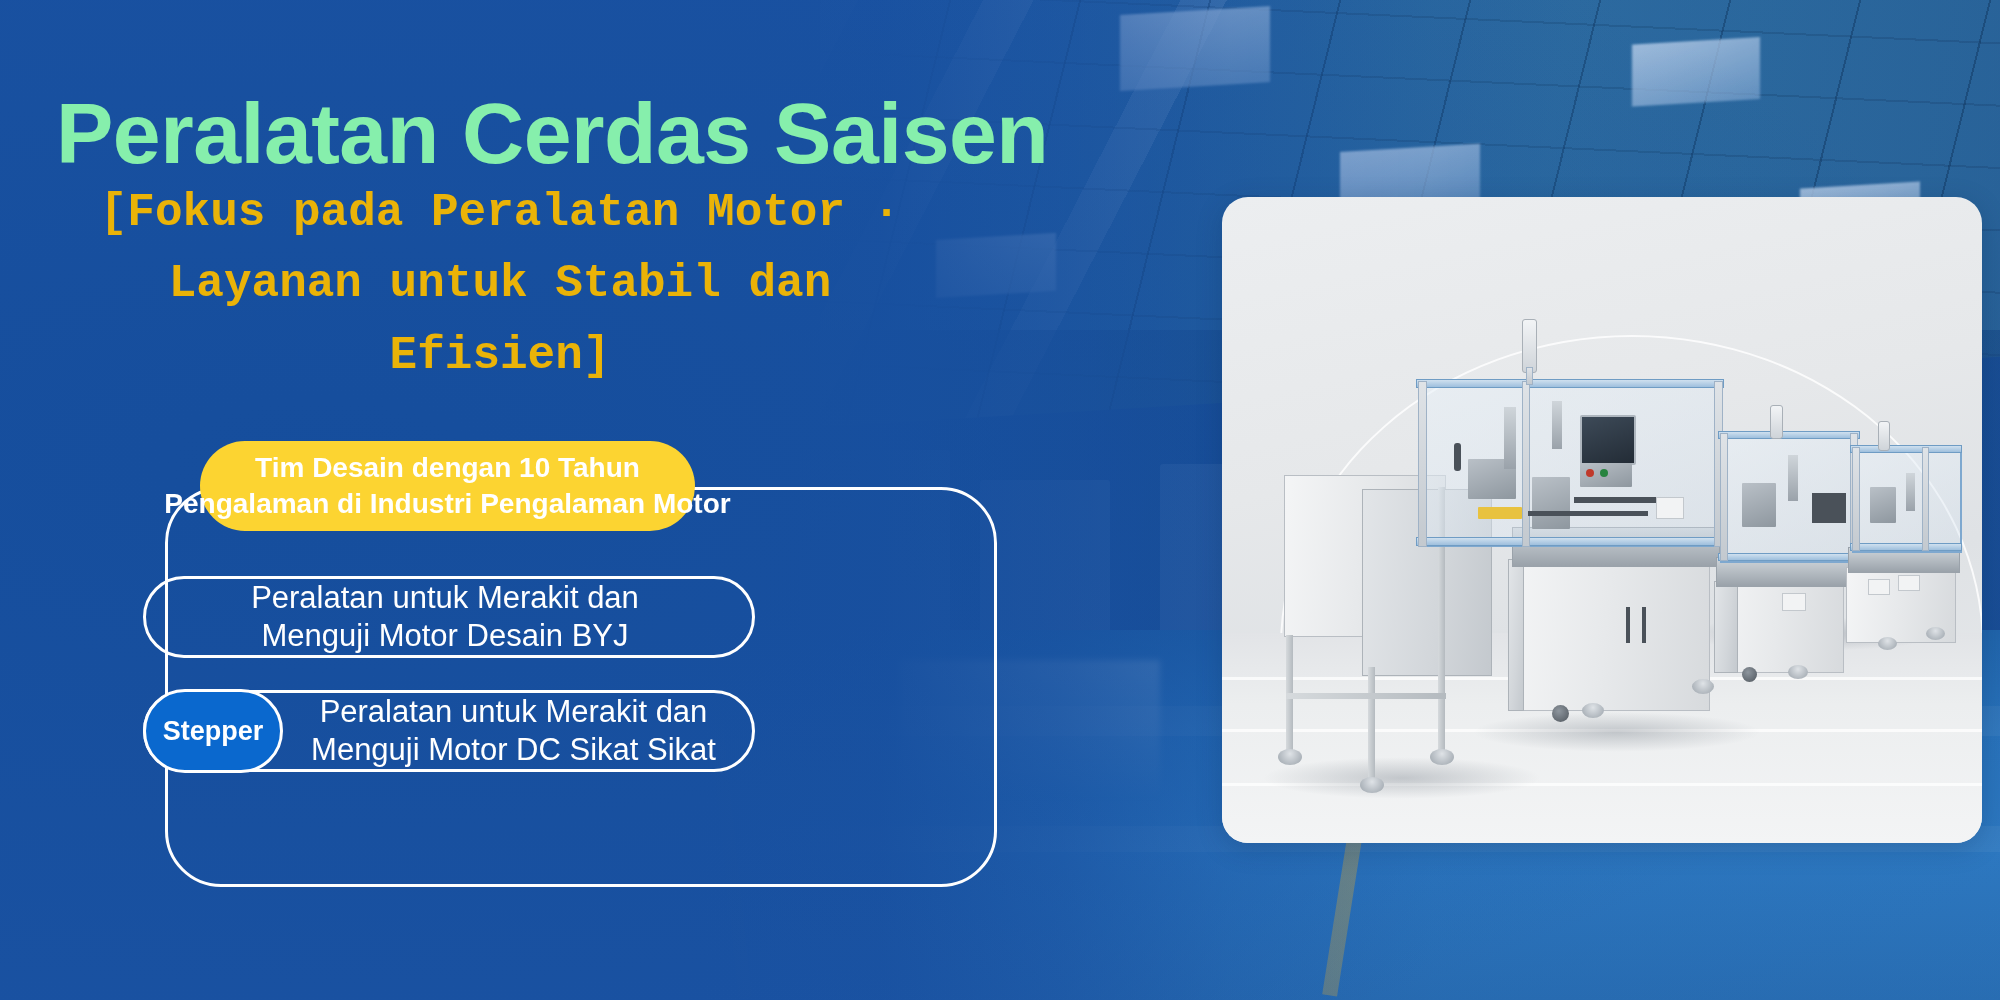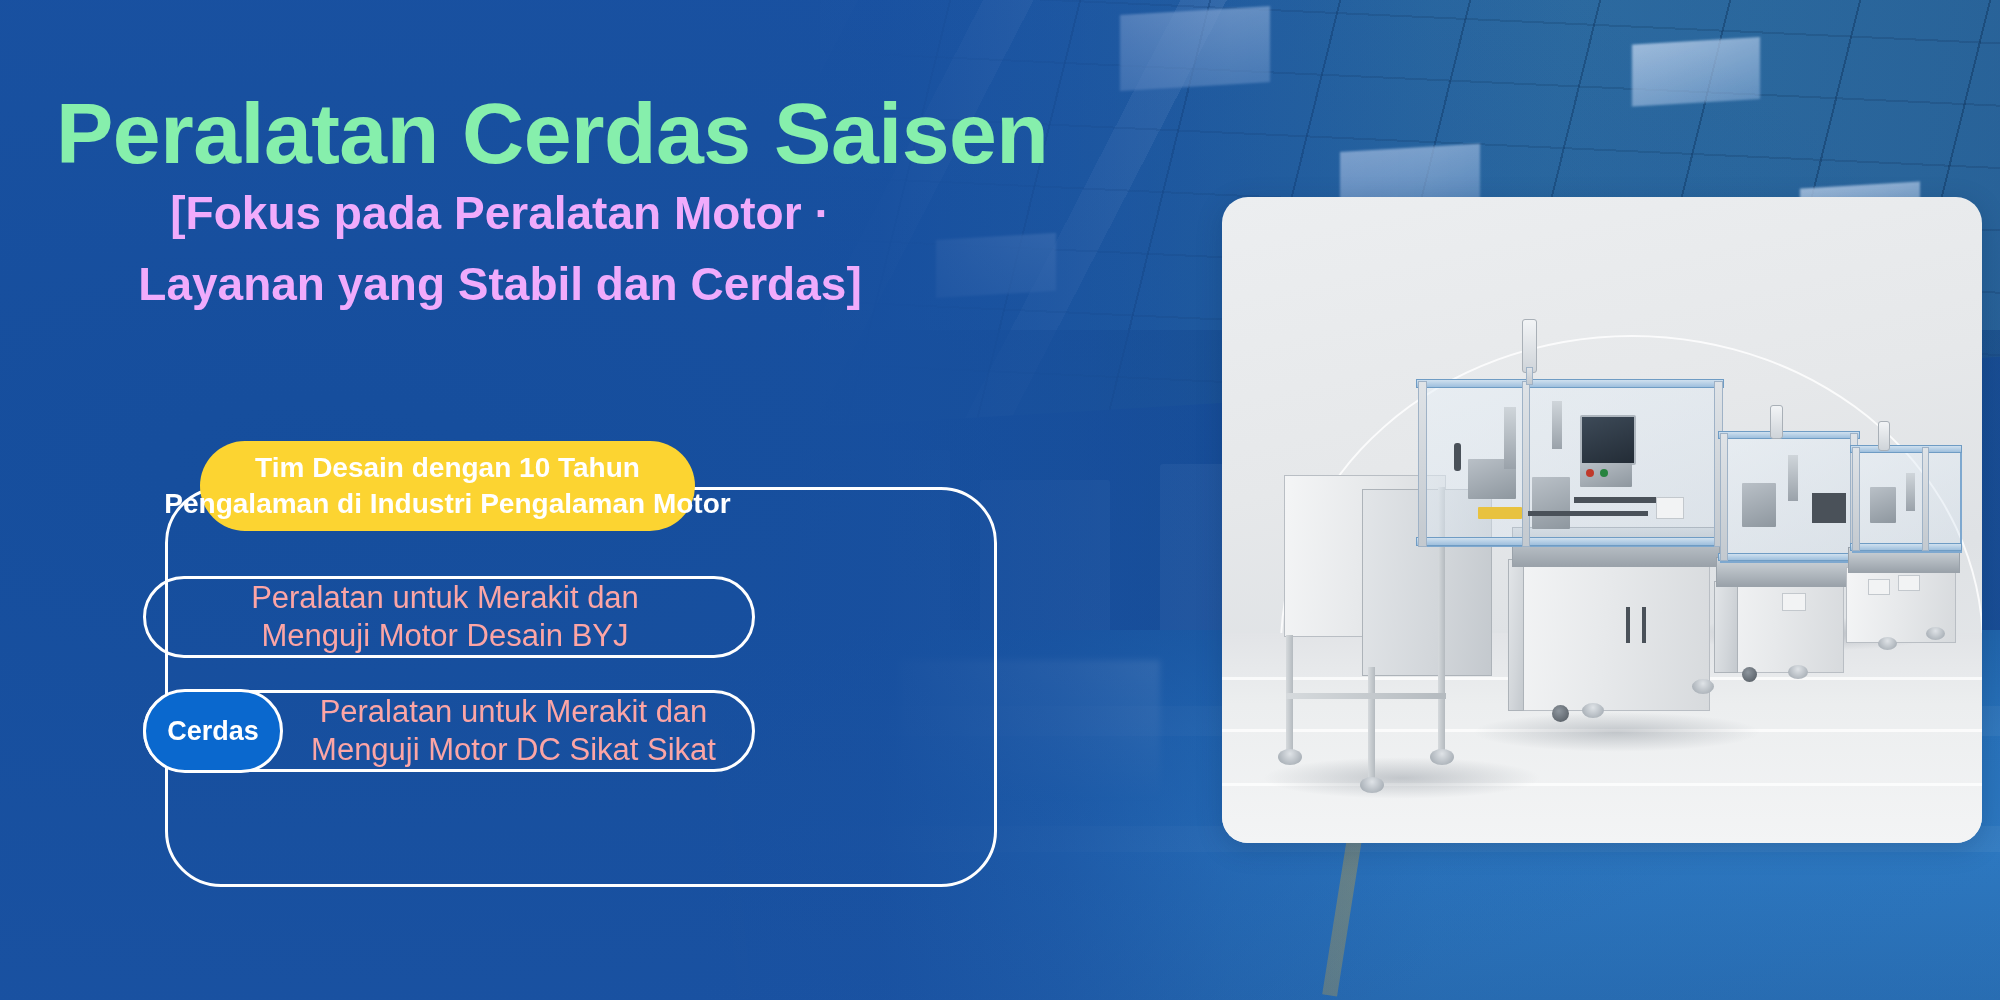--- a/index.html
+++ b/index.html
@@ -116,25 +116,26 @@
     letter-spacing: -0.5px;
     line-height: 1.06;
     white-space: nowrap;
   }
 
   .subtitle {
     position: absolute;
     left: 60px;
     top: 178px;
     width: 880px;
-    color: #f0abfc;
+    color: #eab308;
     font-size: 46px;
     font-weight: 700;
     line-height: 1.55;
     text-align: center;
+    font-family: Liberation Mono, monospace;
   }
   .subtitle .sub-line { display: block; }
 
   
   .card {
     position: absolute;
     left: 165px;
     top: 487px;
     width: 832px;
     height: 400px;
@@ -194,21 +195,21 @@
     justify-content: center;
     color: #ffffff;
     font-size: 27px;
     font-weight: 700;
     white-space: nowrap;
   }
   .feature-tag.tag-wide { font-size: 25px; }
 
   .feature-text {
     flex: 1 1 auto;
-    color: #fca5a5;
+    color: #ffffff;
     font-size: 31px;
     font-weight: 400;
     line-height: 1.22;
     text-align: center;
     padding: 0 14px 0 6px;
   }
   .feature-text span { display: block; white-space: nowrap; }
 
   
   .photo-panel {
@@ -345,39 +346,39 @@
 
   <div class="bg-layer bg-wash"></div>
   <div class="bg-layer bg-vignette"></div>
 
   <div class="copy">
 
     <div class="headline">Peralatan Cerdas Saisen</div>
 
     <div class="subtitle">
       <span class="sub-line">[Fokus pada Peralatan Motor ·</span>
-      <span class="sub-line">Layanan yang Stabil dan Cerdas]</span>
+      <span class="sub-line">Layanan untuk Stabil dan Efisien]</span>
     </div>
 
     <div class="card"></div>
 
     <div class="badge">
       <span>Tim Desain dengan 10 Tahun</span>
       <span>Pengalaman di Industri Pengalaman Motor</span>
     </div>
 
     <div class="feature-row row-1">
       <div class="feature-text">
         <span>Peralatan untuk Merakit dan</span>
         <span>Menguji Motor Desain BYJ</span>
       </div>
     </div>
 
     <div class="feature-row row-2">
-      <div class="feature-tag">Cerdas</div>
+      <div class="feature-tag">Stepper</div>
       <div class="feature-text">
         <span>Peralatan untuk Merakit dan</span>
         <span>Menguji Motor DC Sikat Sikat</span>
       </div>
     </div>
   </div>
 
   <div class="photo-panel">
     <div class="photo-arc"></div>
     <div class="photo-floor">

